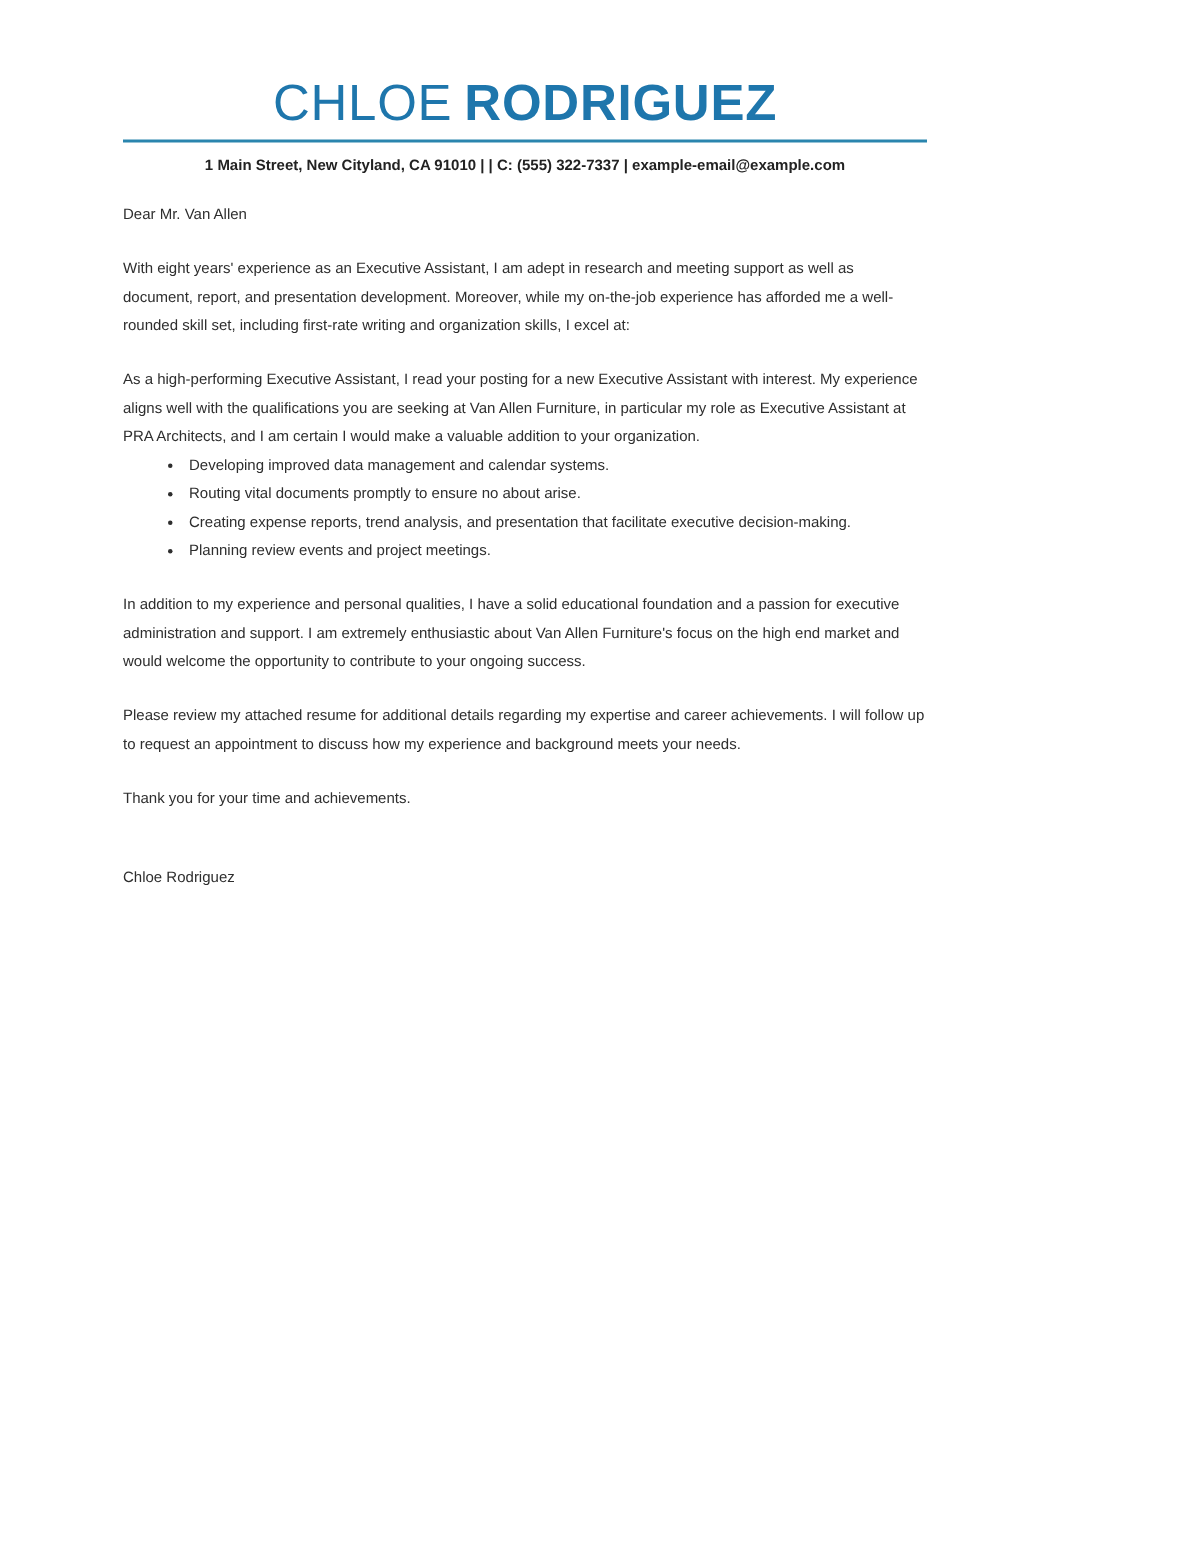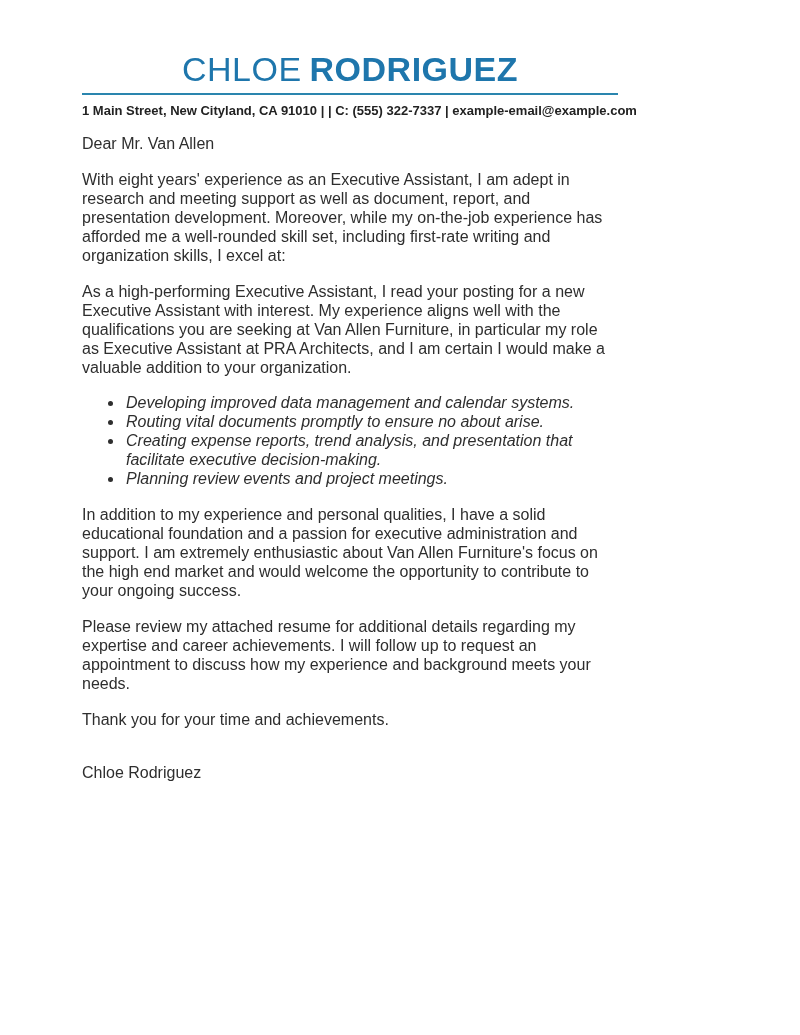--- a/index.html
+++ b/index.html
@@ -27,39 +27,38 @@
   }
   .name-first { font-weight: 400; }
   .name-last { font-weight: 700; margin-left: 8px; }
   .header-rule {
     border: none;
     border-top: 2px solid #2a85ae;
     margin: 5px 0 7px 0;
     width: 100%;
   }
   .contact-line {
-    font-size: 13px;
+    font-size: 10px;
     line-height: 17px;
     font-weight: 700;
     color: #222222;
     text-align: center;
     white-space: nowrap;
   }
   .letter-body {
     margin-top: 15px;
-    font-size: 16px;
+    font-size: 10px;
     line-height: 19px;
   }
   .salutation { margin-top: 0; }
   .para { margin-top: 17px; }
   ul.bullet-list {
-    margin-top: 16px;
+    margin-top: 0;
     padding-left: 42px;
     list-style-type: disc;
-    font-style: italic;
   }
   ul.bullet-list li { padding-left: 2px; }
   .thanks { margin-top: 17px; }
   .valediction { margin-top: 14px; }
   .signature-name { margin-top: 34px; }
 </style>
 </head>
 <body>
 
 <div class="page">

